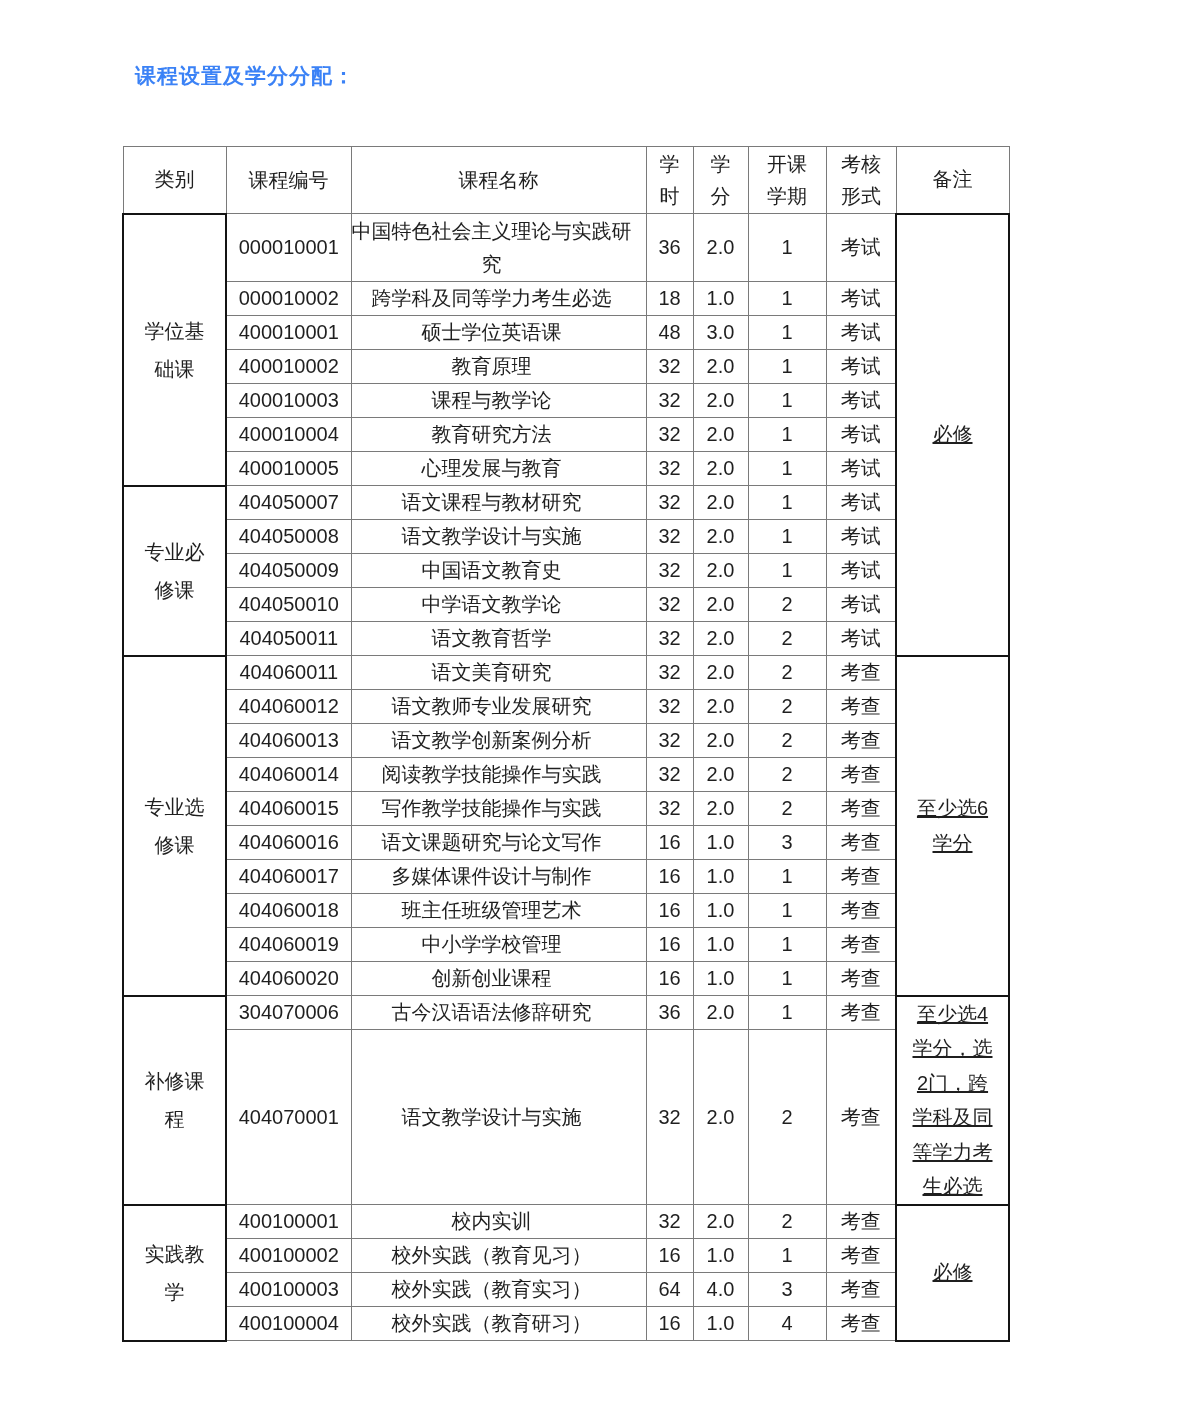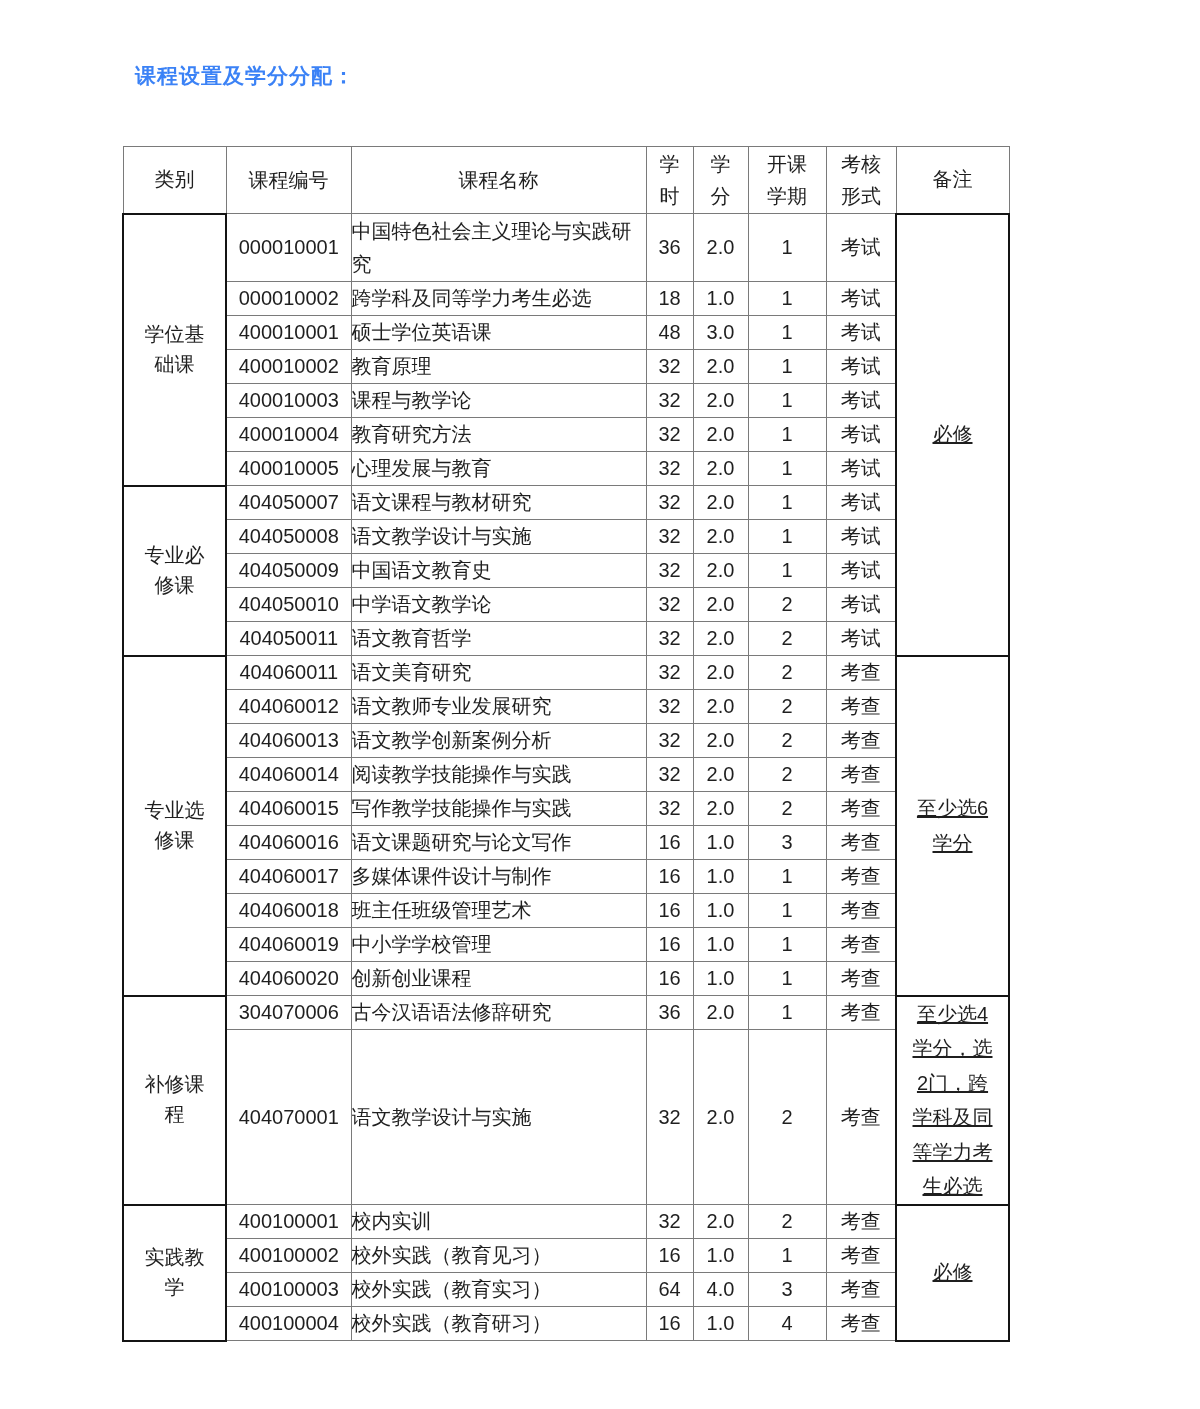--- a/index.html
+++ b/index.html
@@ -21,24 +21,24 @@
   .course-table td,.course-table th{
     border:1px solid #7a7a7a;
     text-align:center;vertical-align:middle;
     padding:0;font-weight:normal;overflow:hidden;
     line-height:33px;
   }
   tr.header-row{height:67px;}
   tr.row{height:34px;}
   tr.row-tall{height:68px;}
   tr.row-xtall{height:174px;}
-  td.name{text-align:left;padding-right:14px;}
+  td.name{text-align:center;padding-right:14px;}
   td.catcell,td.remcell{border:2px solid #141414;}
   .stack{display:block;line-height:32px;}
-  .catspan{display:inline-block;width:64px;line-height:30px;text-align:center;}
+  .catspan{display:inline-block;width:64px;line-height:38px;text-align:center;}
   .remspan{display:inline-block;width:84px;line-height:34.5px;text-align:center;text-decoration:underline;}
 </style>
 </head>
 <body>
 
 <div class="canvas">
   <div class="doc-title">课程设置及学分分配：</div>
 
   <table class="course-table">
     <colgroup>

